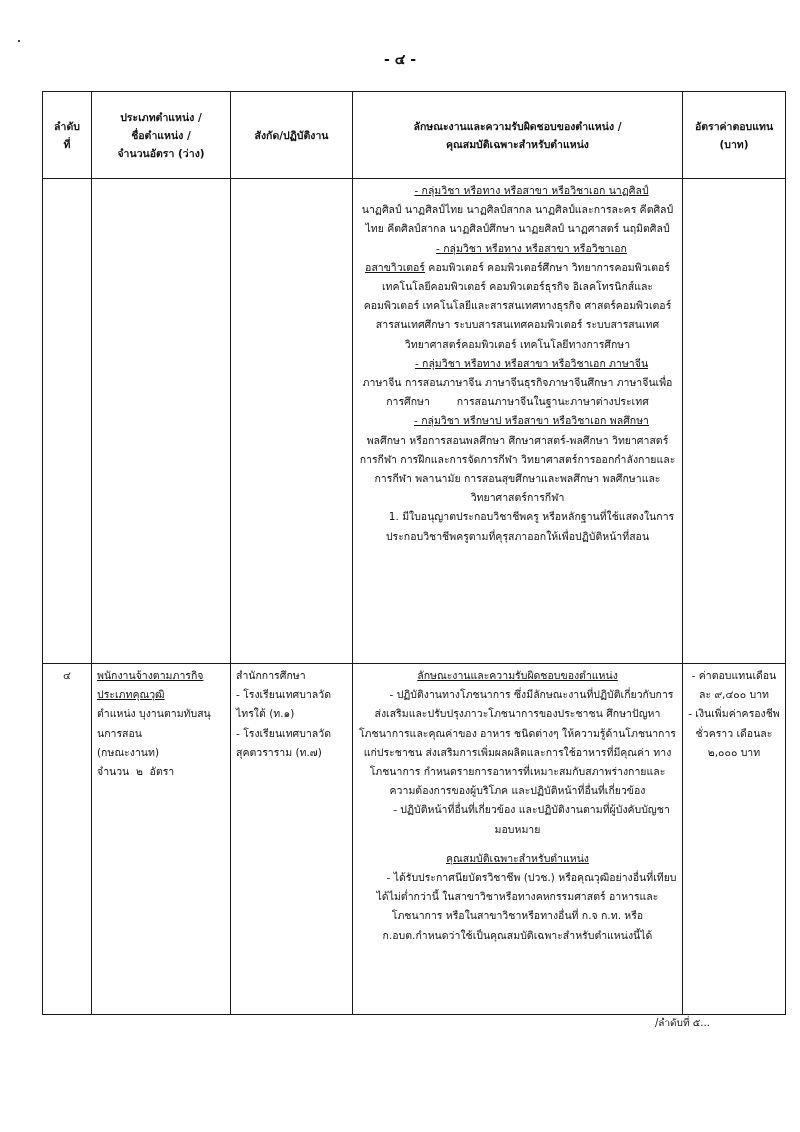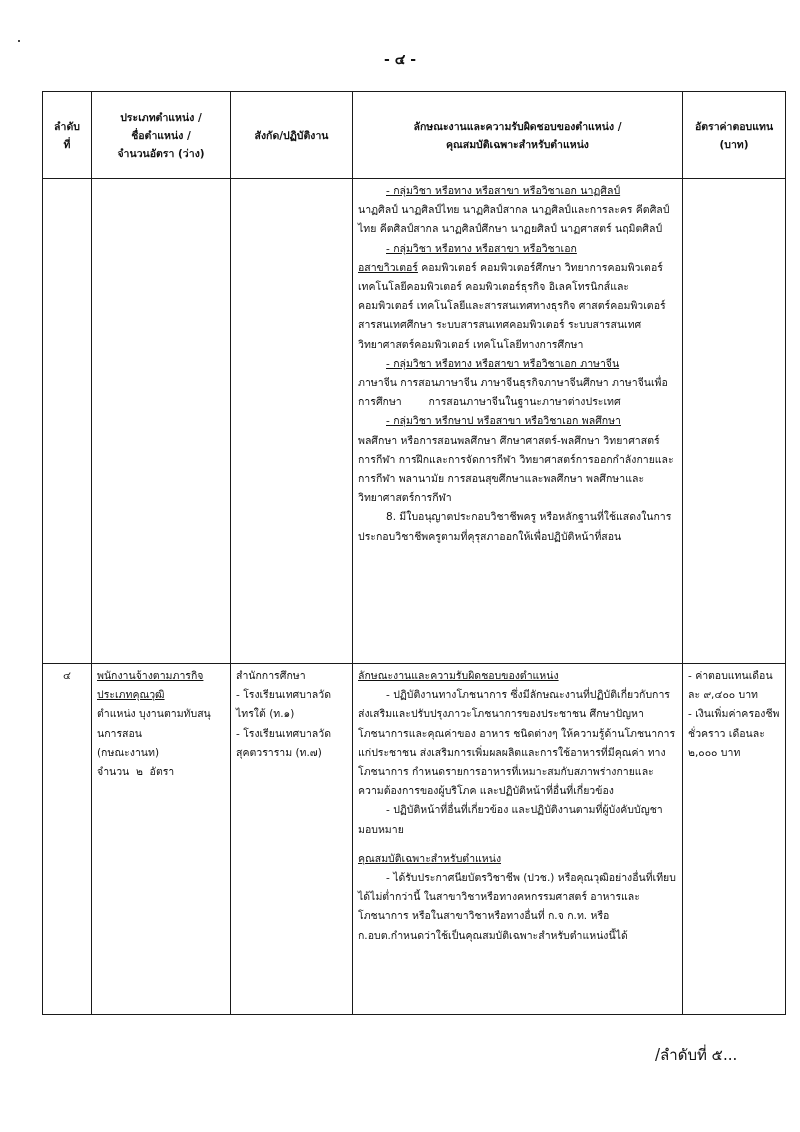--- a/index.html
+++ b/index.html
@@ -13,26 +13,26 @@
   table.main td, table.main th { border:1.3px solid #1a1a1a; vertical-align:top;
                font-size:10.5px; line-height:19.2px; padding:2px 5px; }
   table.main th { font-weight:bold; text-align:center; vertical-align:middle;
                   height:82px; font-size:10.5px; line-height:18px; }
   col.c1 { width:49px; } col.c2 { width:139px; } col.c3 { width:122px; }
   col.c4 { width:330px; } col.c5 { width:103px; }
   .th-line { display:block; }
   .u { text-decoration:underline; }
   .b { font-weight:normal; }
   .ind { text-indent:28px; }
-  .p { margin:0; }
+  .p { margin:0;text-align:center; }
   .gap { height:10px; }
   .center { text-align:center; }
   .row3 td { height:480px; }
   .row4 td { height:346px; }
-  .footer { position:absolute; left:655px; top:1043px; font-size:15px; }
+  .footer { position:absolute; left:655px; top:1015px; font-size:10px; }
   .cell-line { display:block; }
 </style>
 </head>
 <body>
 
 <div class="speck"></div>
 <div class="page-num">- ๔ -</div>
 
 <table class="main">
   <colgroup>
@@ -73,21 +73,21 @@
       <td></td>
       <td>
         <p class="p ind"><span class="u">- กลุ่มวิชา หรือทาง หรือสาขา หรือวิชาเอก นาฏศิลป์</span></p>
         <p class="p">นาฏศิลป์ นาฏศิลป์ไทย นาฏศิลป์สากล นาฏศิลป์และการละคร คีตศิลป์ไทย คีตศิลป์สากล นาฏศิลป์ศึกษา นาฏยศิลป์ นาฏศาสตร์ นฤมิตศิลป์</p>
         <p class="p ind"><span class="u">- กลุ่มวิชา หรือทาง หรือสาขา หรือวิชาเอก</span></p>
         <p class="p"><span class="u">อสาขาิวเตอร์</span> <span>คอมพิวเตอร์ คอมพิวเตอร์ศึกษา วิทยาการคอมพิวเตอร์ เทคโนโลยีคอมพิวเตอร์ คอมพิวเตอร์ธุรกิจ อิเลคโทรนิกส์และคอมพิวเตอร์ เทคโนโลยีและสารสนเทศทางธุรกิจ ศาสตร์คอมพิวเตอร์ สารสนเทศศึกษา ระบบสารสนเทศคอมพิวเตอร์ ระบบสารสนเทศ วิทยาศาสตร์คอมพิวเตอร์ เทคโนโลยีทางการศึกษา</span></p>
         <p class="p ind"><span class="u">- กลุ่มวิชา หรือทาง หรือสาขา หรือวิชาเอก ภาษาจีน</span></p>
         <p class="p" style="white-space:pre-wrap">ภาษาจีน การสอนภาษาจีน ภาษาจีนธุรกิจภาษาจีนศึกษา ภาษาจีนเพื่อการศึกษา        การสอนภาษาจีนในฐานะภาษาต่างประเทศ</p>
         <p class="p ind"><span class="u">- กลุ่มวิชา หรืกษาป หรือสาขา หรือวิชาเอก พลศึกษา</span></p>
         <p class="p">พลศึกษา หรือการสอนพลศึกษา ศึกษาศาสตร์-พลศึกษา วิทยาศาสตร์การกีฬา การฝึกและการจัดการกีฬา วิทยาศาสตร์การออกกำลังกายและการกีฬา พลานามัย การสอนสุขศึกษาและพลศึกษา พลศึกษาและวิทยาศาสตร์การกีฬา</p>
-        <p class="p ind">8. มีใบอนุญาตประกอบวิชาชีพครู หรือหลักฐานที่ใช้แสดงในการประกอบวิชาชีพครูตามที่คุรุสภาออกให้เพื่อปฏิบัติหน้าที่สอน</p>
+        <p class="p ind">1. มีใบอนุญาตประกอบวิชาชีพครู หรือหลักฐานที่ใช้แสดงในการประกอบวิชาชีพครูตามที่คุรุสภาออกให้เพื่อปฏิบัติหน้าที่สอน</p>
       </td>
       <td></td>
     </tr>
     <tr class="row4">
       <td class="center">๔</td>
       <td>
         <span class="cell-line u b">พนักงานจ้างตามภารกิจ</span>
         <span class="cell-line u b">ประเภทคุณวุฒิ</span>
         <span class="cell-line">ตำแหน่ง บุงานตามทับสนุนการสอน</span>
         <span class="cell-line">(กษณะงานท)</span>

